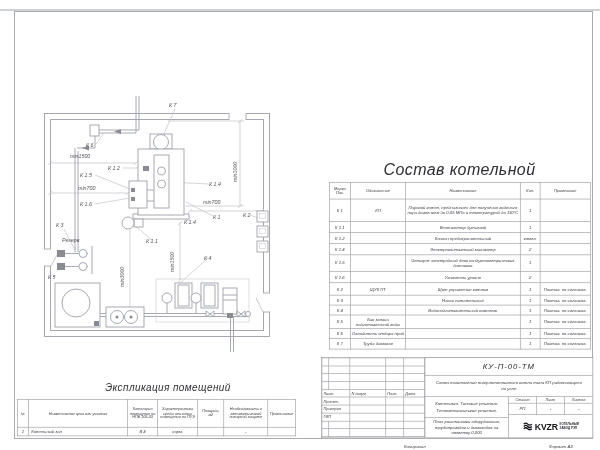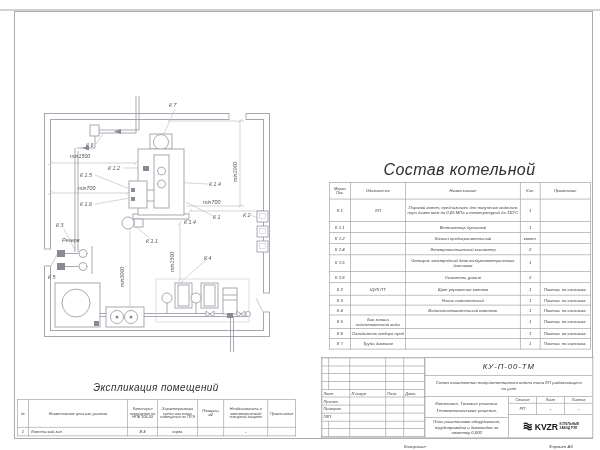--- a/index.html
+++ b/index.html
@@ -284,21 +284,21 @@
           <td>К 7</td>
           <td>Труба дымовая</td>
           <td></td>
           <td>1</td>
           <td>Постав. по согласов.</td>
         </tr>
   </tbody>
     </table>
 </div>
 
-<div class="abs title-i" style="left:17px;top:382px;width:278px;text-align:center;font-size:10px">Экспликация помещений</div>
+<div class="abs title-i" style="left:29px;top:382px;width:278px;text-align:center;font-size:10px">Экспликация помещений</div>
 <div class="scalewrap" style="left:17px;top:399px">
   <table class="expl">
     <colgroup>
         <col style="width:18px">
         <col style="width:160px">
         <col style="width:48px">
         <col style="width:65px">
         <col style="width:42px">
         <col style="width:71px">
         <col style="width:45px">

